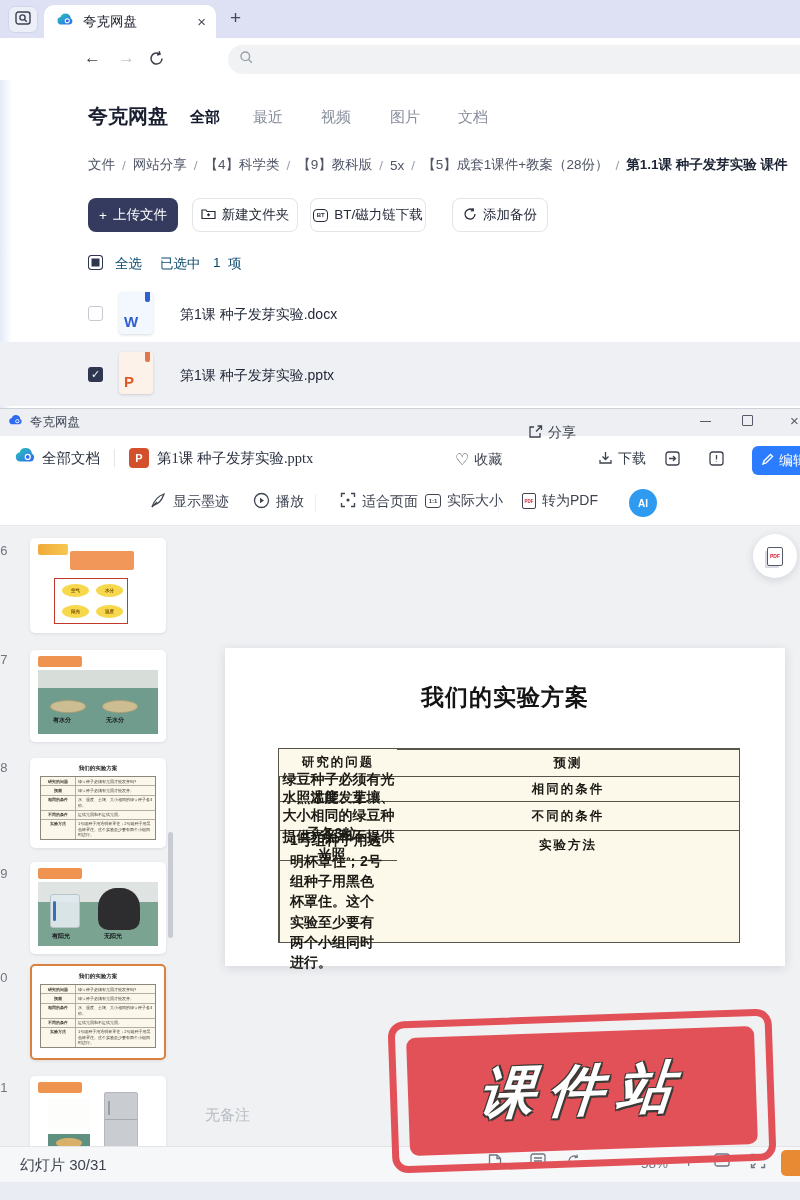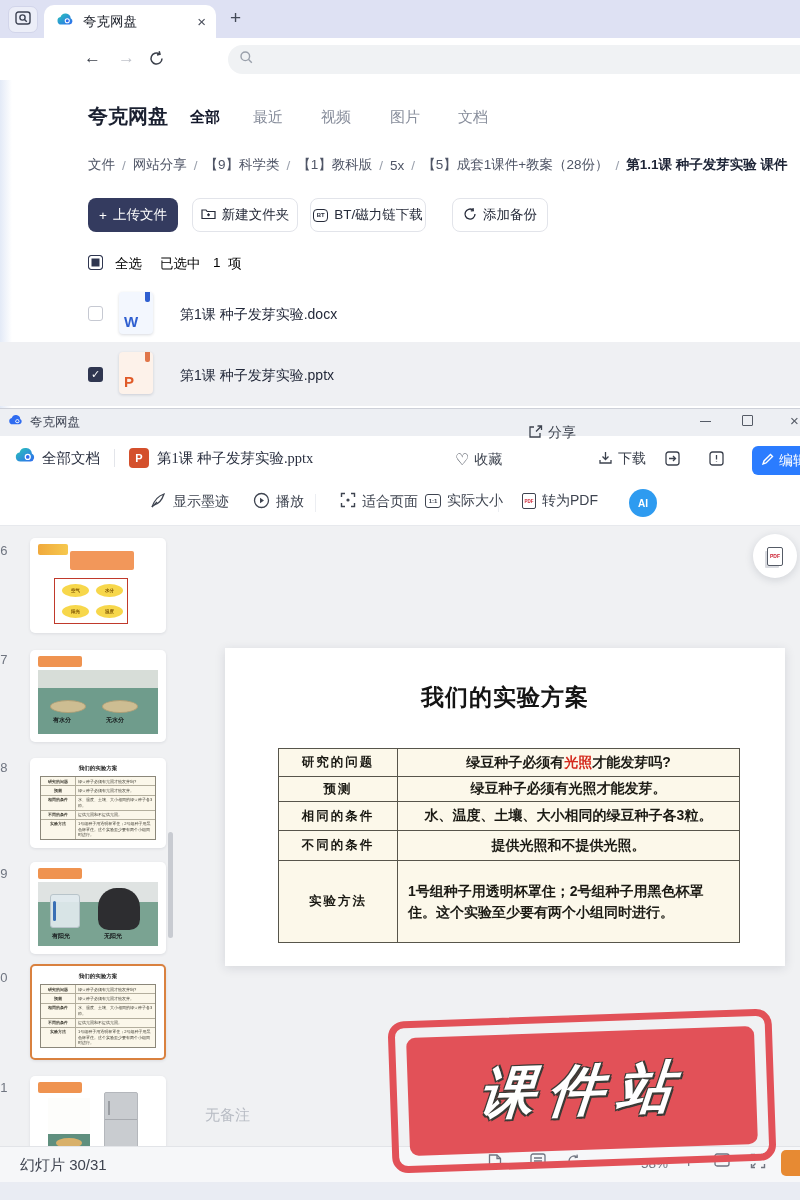--- a/index.html
+++ b/index.html
@@ -31,21 +31,21 @@
   .bc-sep { color:#9aa0ac; margin:0 7px; }
   .bc-item.last { color:#1d2436; font-weight:700; white-space:nowrap; }
   .bc-item { white-space:nowrap; }
   .act-btn { top:198px; height:34px; border-radius:8px; display:flex; align-items:center; justify-content:center; font-size:13.5px; gap:6px; }
   .act-primary { background:#343b5f; color:#fff; }
   .act-outline { background:#fff; border:1px solid #e2e4ea; color:#262b3a; }
   .checkbox { width:15px; height:15px; border-radius:3px; }
   .cb-indet { background:#2f3650; box-shadow:inset 0 0 0 2.5px #fff, inset 0 0 0 10px #2f3650; border:1.5px solid #2f3650; }
   .cb-empty { background:#fff; border:1.5px solid #c6c9d2; }
   .cb-checked { background:#2f3650; color:#fff; font-size:11px; display:flex; align-items:center; justify-content:center; }
-  .sel-text { font-size:13.5px; color:#000000; }
+  .sel-text { font-size:13.5px; color:#0c4a6e; }
   .file-row2-bg { left:0; top:342px; width:800px; height:64px; background:#eff0f3; }
   .file-icon { width:34px; height:42px; border-radius:4px; box-shadow:0 1px 3px rgba(40,50,80,.18); position:absolute; }
   .fi-word { background:#f3f7fe; }
   .fi-ppt { background:#fdf2ea; }
   .fi-letter { position:absolute; left:5px; bottom:4px; font-size:15px; font-weight:800; }
   .fi-corner { position:absolute; right:3px; top:0; width:5px; height:10px; border-radius:0 0 2px 2px; }
   .file-name { font-size:14px; color:#23293a; }
 
   
   .v-titlebar { left:0; top:408px; width:800px; height:28px; background:#edeff3; border-top:1px solid #cdd0d8; display:flex; align-items:center; }
@@ -166,23 +166,23 @@
   <span class="abs drive-tab" style="left:253px;">最近</span>
   <span class="abs drive-tab" style="left:321px;">视频</span>
   <span class="abs drive-tab" style="left:390px;">图片</span>
   <span class="abs drive-tab" style="left:458px;">文档</span>
 
   <div class="abs breadcrumb">
     <span class="bc-item">文件</span>
     <span class="bc-sep">/</span>
     <span class="bc-item">网站分享</span>
     <span class="bc-sep">/</span>
-    <span class="bc-item">【9】科学类</span>
+    <span class="bc-item">【4】科学类</span>
     <span class="bc-sep">/</span>
-    <span class="bc-item">【1】教科版</span>
+    <span class="bc-item">【9】教科版</span>
     <span class="bc-sep">/</span>
     <span class="bc-item">5x</span>
     <span class="bc-sep">/</span>
     <span class="bc-item">【5】成套1课件+教案（28份）</span>
     <span class="bc-sep">/</span>
     <span class="bc-item last">第1.1课 种子发芽实验 课件</span>
   </div>
 
   <div class="abs act-btn act-primary" style="left:88px;width:90px;">
     <span>+</span>
@@ -460,25 +460,20 @@
       <div style="position:absolute;left:3px;top:8px;width:2px;height:14px;background:#9a9da2;"></div>
     </div>
   </div>
 
   <div class="abs scrollbar"></div>
 
   <div class="abs slide">
     <div class="slide-title nowrap">我们的实验方案</div>
     <div class="slide-table">
       <div class="st-cell st-lab r0">研究的问题</div>
-      <div class="st-cell st-con r0">
-        <span>绿豆种子必须有</span>
-          <span class="red">光照</span>
-          <span>才能发芽吗?</span>
-      </div>
       <div class="st-cell st-lab">预测</div>
       <div class="st-cell st-con">绿豆种子必须有光照才能发芽。</div>
       <div class="st-cell st-lab">相同的条件</div>
       <div class="st-cell st-con">水、温度、土壤、大小相同的绿豆种子各3粒。</div>
       <div class="st-cell st-lab">不同的条件</div>
       <div class="st-cell st-con">提供光照和不提供光照。</div>
       <div class="st-cell st-lab">实验方法</div>
       <div class="st-cell st-con long">1号组种子用透明杯罩住；2号组种子用黑色杯罩住。这个实验至少要有两个小组同时进行。</div>
     </div>
   </div>

